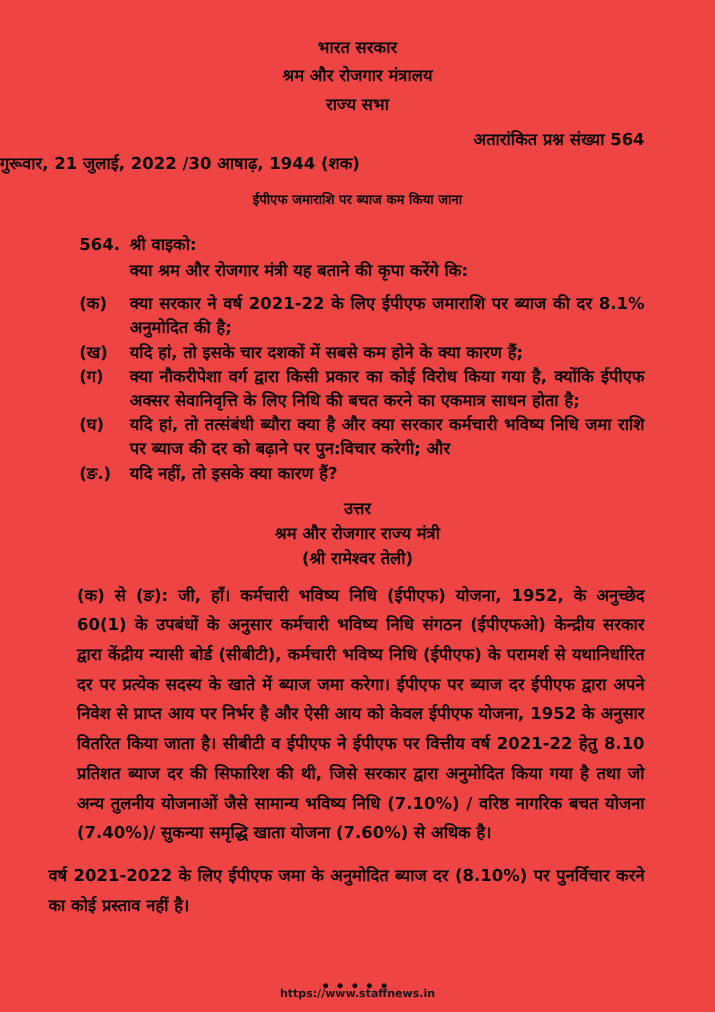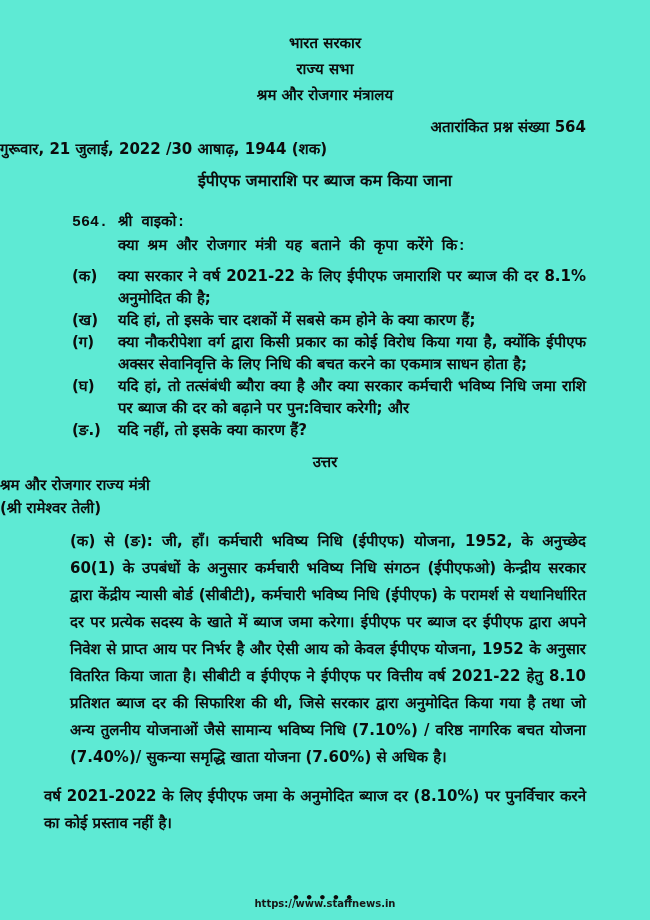--- a/index.html
+++ b/index.html
@@ -5,21 +5,21 @@
   html, body {
     margin: 0;
     padding: 0;
     background: #e8e8e8;
   }
   .page {
     position: relative;
     width: 650px;
     height: 920px;
     margin: 0 auto;
-    background: #5eead4;
+    background: #ef4444;
     overflow: hidden;
     font-family: "DejaVu Sans", sans-serif;
     font-weight: 700;
     color: #0c0c0c;
     font-size: 15px;
     box-sizing: border-box;
     padding-top: 30px;
   }
   .hdr-line {
     text-align: center;
@@ -31,28 +31,27 @@
     line-height: 22px;
     margin-top: 8px;
   }
   .date-line {
     line-height: 22px;
   }
   .doc-title {
     text-align: center;
     line-height: 22px;
     margin-top: 10px;
-    font-size: 16px;
+    font-size: 12px;
   }
   .q-head {
     display: flex;
     margin-top: 19px;
     padding: 0 64px 0 72px;
     line-height: 23.5px;
-    font-family: Liberation Mono, monospace;
   }
   .q-num {
     width: 46px;
     flex-shrink: 0;
   }
   .q-askers { flex: 1; }
   .q-items {
     margin-top: 7px;
   }
   .q-item {
@@ -67,20 +66,21 @@
   .q-text {
     flex: 1;
     text-align: justify;
   }
   .ans-heading {
     text-align: center;
     margin-top: 10px;
     line-height: 23px;
   }
   .ans-minister {
+    text-align: center;
     line-height: 23px;
   }
   .para {
     margin: 0;
     padding: 0 64px 0 70px;
     text-align: justify;
     line-height: 27px;
   }
   .para-1 { margin-top: 8px; }
   .para-2 { margin-top: 12px; padding-left: 44px; }
@@ -104,22 +104,22 @@
     color: #161616;
     line-height: 16px;
   }
 </style>
 </head>
 <body>
 
 <div class="page">
 
   <div class="hdr-line">भारत सरकार</div>
+  <div class="hdr-line">श्रम और रोजगार मंत्रालय</div>
   <div class="hdr-line">राज्य सभा</div>
-  <div class="hdr-line">श्रम और रोजगार मंत्रालय</div>
 
   <div class="qno-line">अतारांकित प्रश्न संख्या 564</div>
   <div class="date-line">गुरूवार, 21 जुलाई, 2022 /30 आषाढ़, 1944 (शक)</div>
 
   <div class="doc-title">ईपीएफ जमाराशि पर ब्याज कम किया जाना</div>
 
   <div class="q-head">
     <div class="q-num">564.</div>
     <div class="q-askers">
       <div>श्री वाइको:</div>

